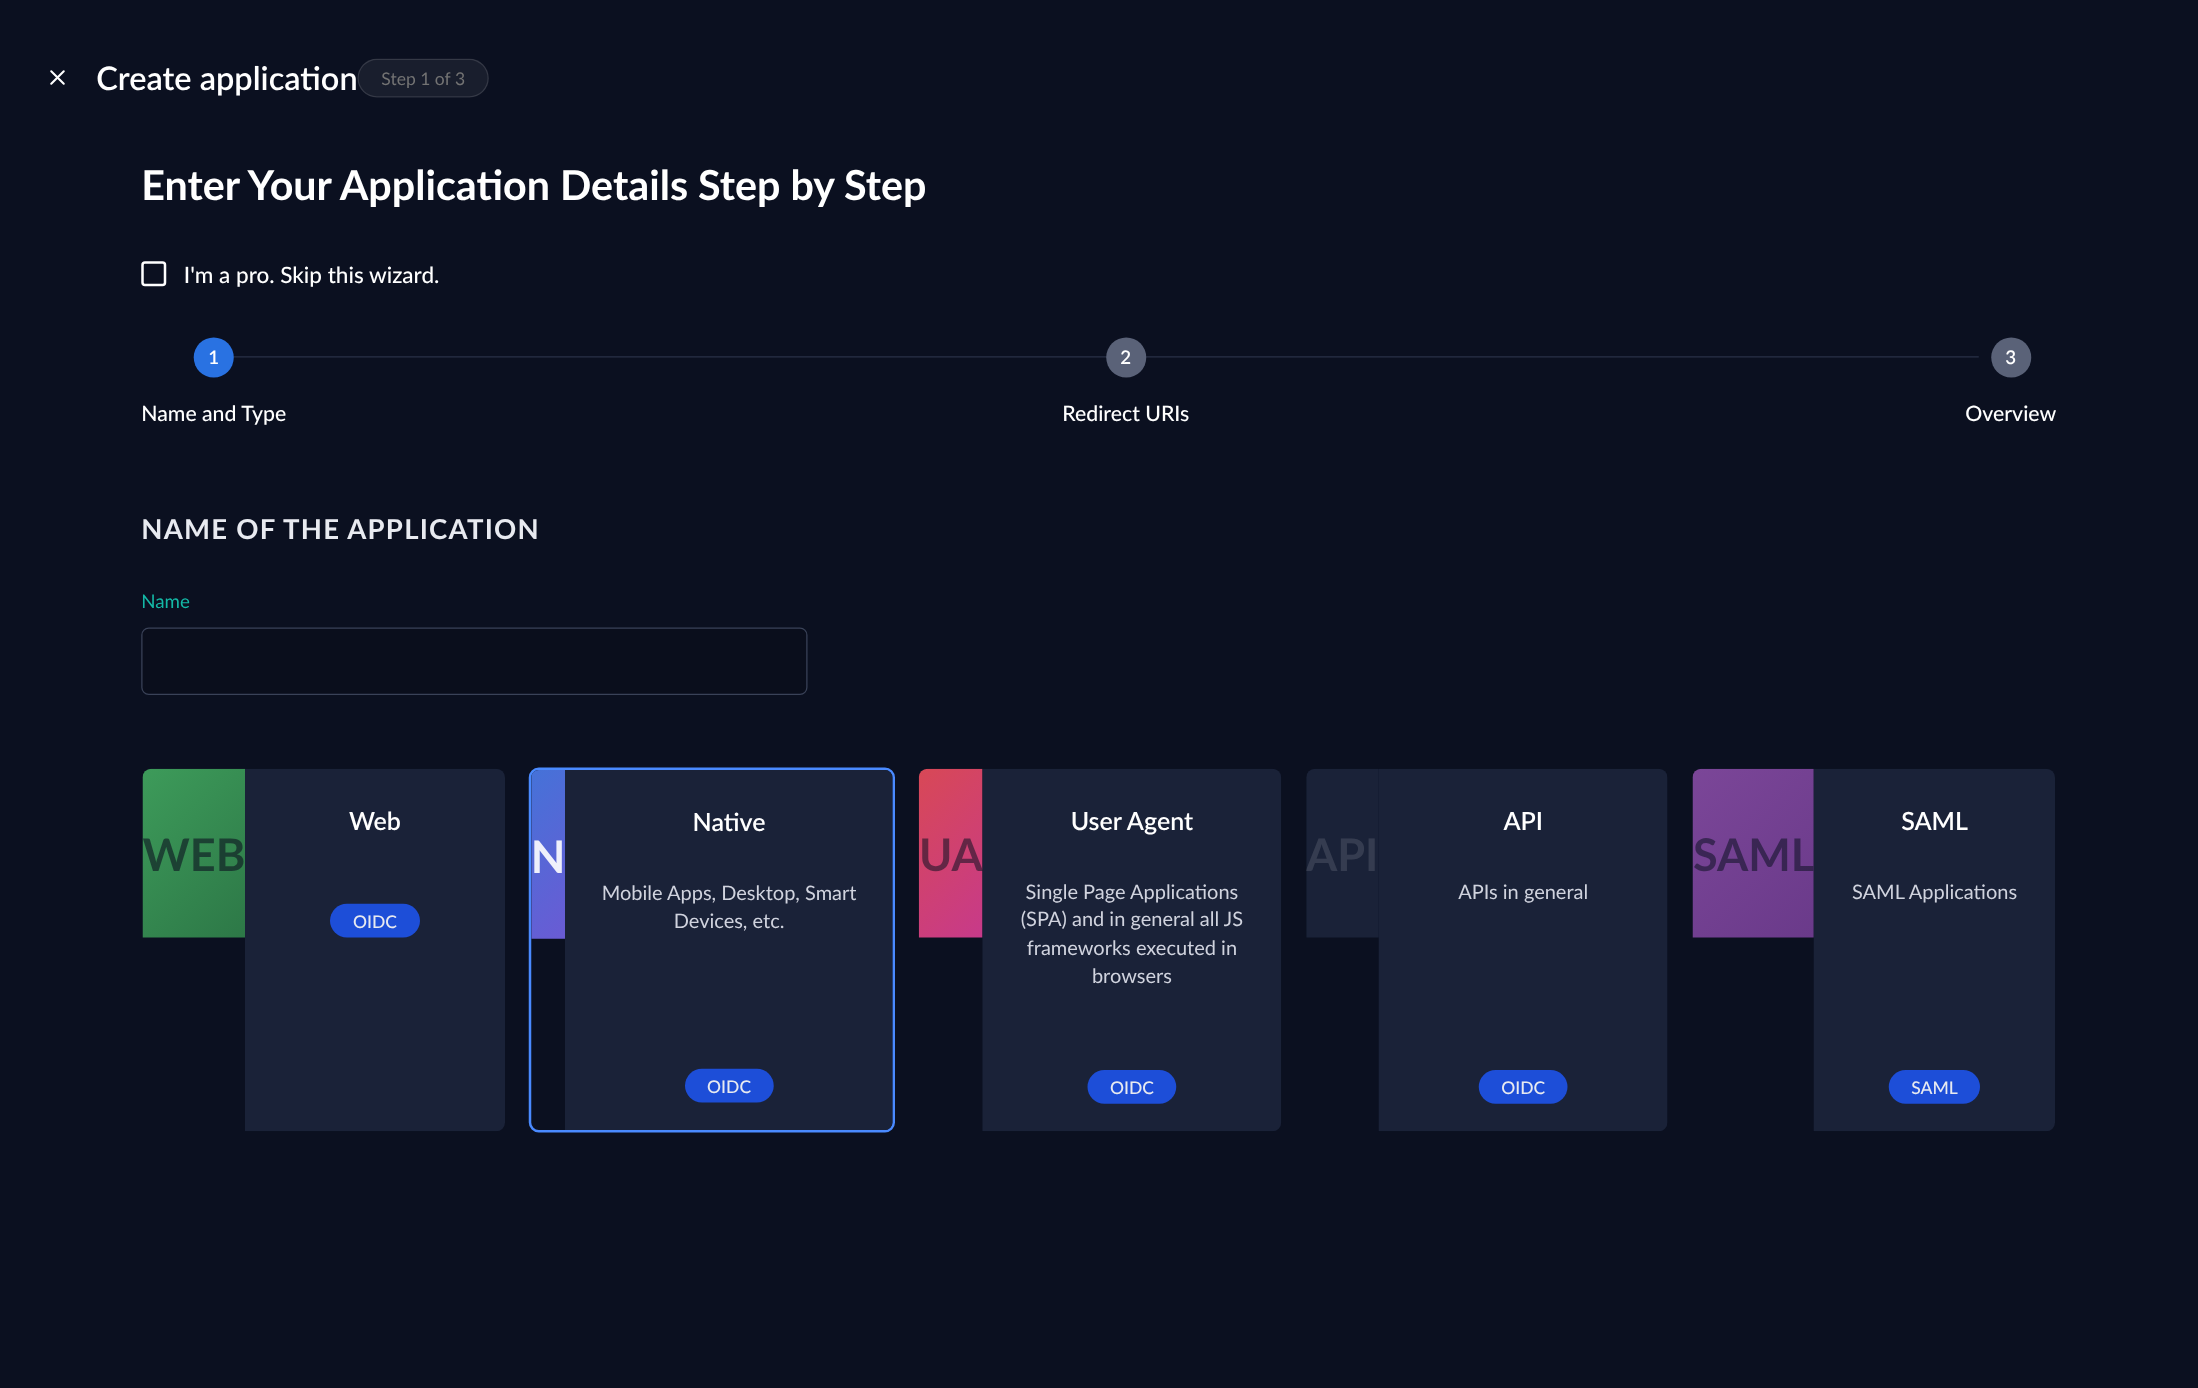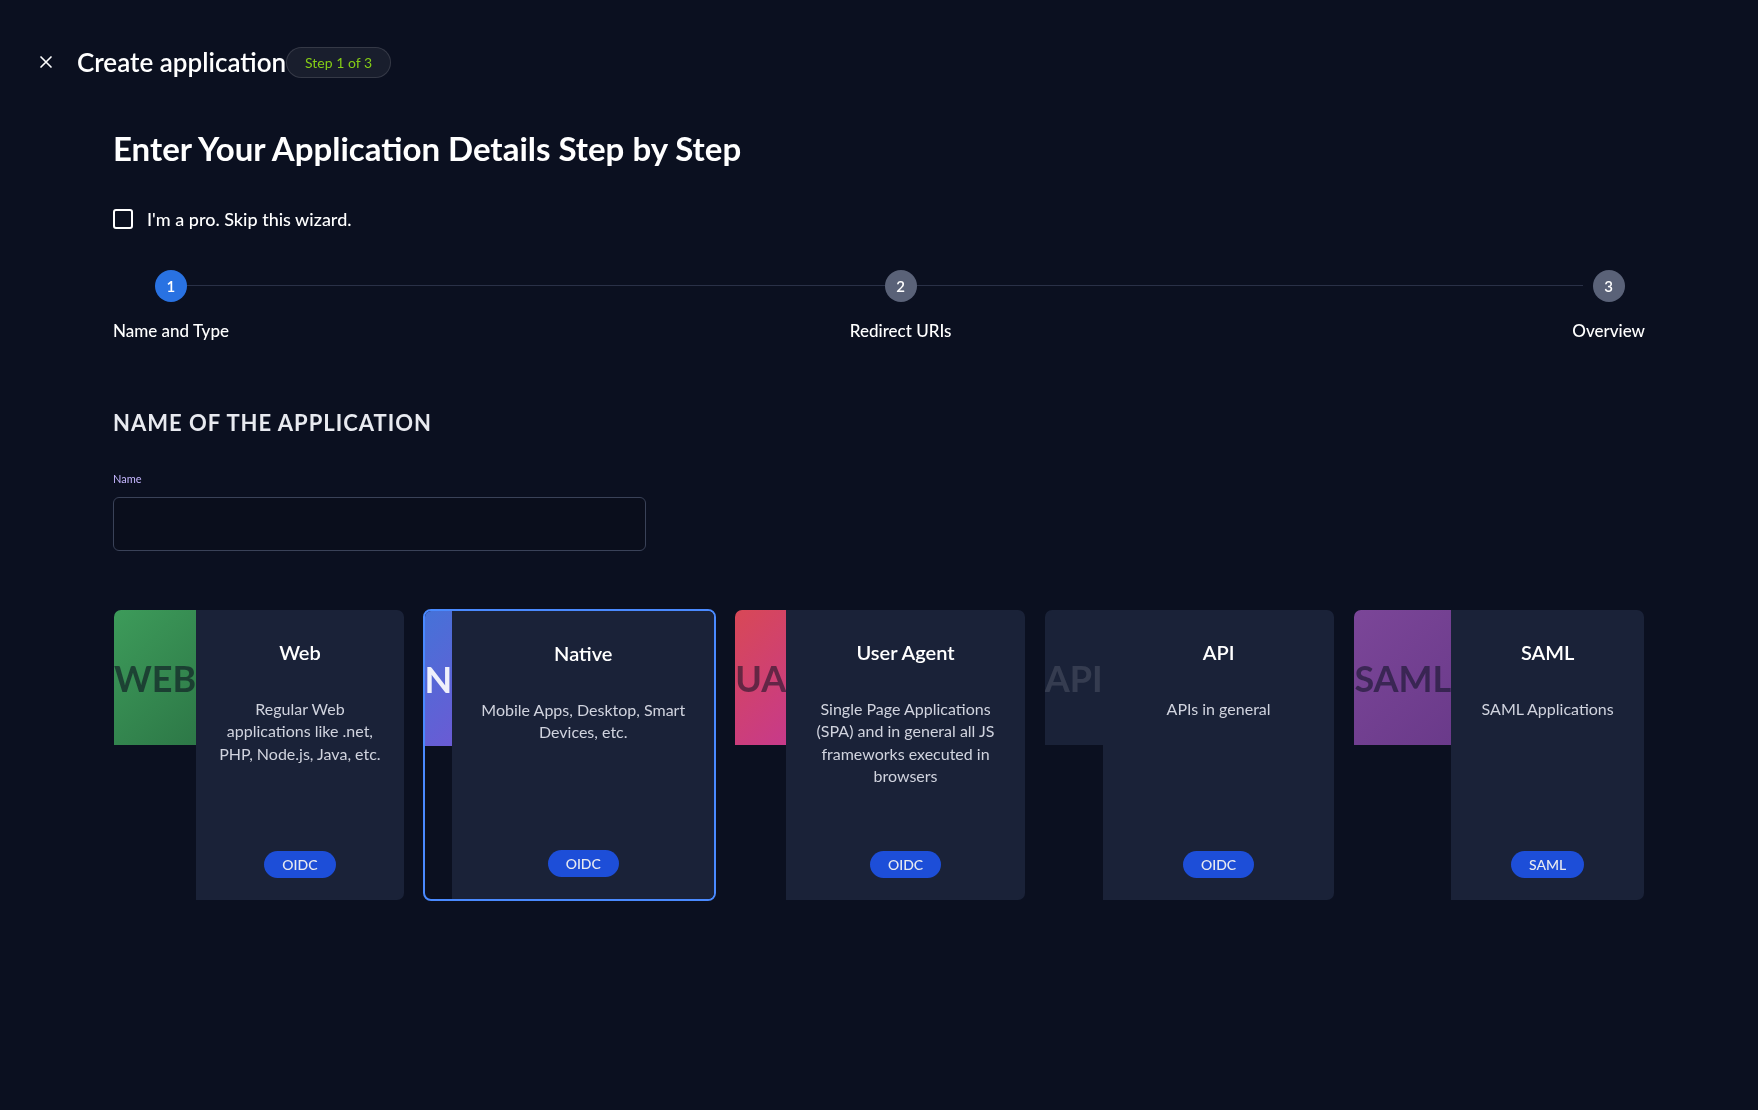--- a/index.html
+++ b/index.html
@@ -46,21 +46,21 @@
       font-weight: 600;
       margin-left: 19px;
     }
     
     .step-badge {
       background-color: rgba(255,255,255,0.06);
       border: 1px solid rgba(255,255,255,0.12);
       border-radius: 20px;
       padding: 6px 18px;
       font-size: 14px;
-      color: #84cc16;
+      color: #737373;
     }
     
     .content {
       padding: 50px 113px 0 113px;
     }
     
     .subtitle {
       font-size: 33px;
       font-weight: 700;
       margin-bottom: 40px;
@@ -143,22 +143,22 @@
     
     .section-title {
       font-size: 22px;
       font-weight: 700;
       letter-spacing: 1px;
       margin-bottom: 36px;
       color: #e8eaf0;
     }
     
     .field-label {
-      font-size: 11px;
-      color: #c4b5fd;
+      font-size: 15px;
+      color: #14b8a6;
       margin-bottom: 12px;
       display: block;
     }
     
     .text-input {
       width: 533px;
       height: 54px;
       background-color: #0a0e1c;
       border: 1px solid #3a4258;
       border-radius: 6px;
@@ -305,21 +305,20 @@
   </div>
 
   <div class="type-section">
 
     <div class="type-cards">
 
       <div class="card">
         <div class="card-header web">WEB</div>
         <div class="card-body">
           <div class="card-title">Web</div>
-          <div class="card-desc">Regular Web applications like .net, PHP, Node.js, Java, etc.</div>
           <div class="card-tag">OIDC</div>
         </div>
       </div>
 
       <div class="card selected">
         <div class="card-header native">N</div>
         <div class="card-body">
           <div class="card-title">Native</div>
           <div class="card-desc">Mobile Apps, Desktop, Smart Devices, etc.</div>
           <div class="card-tag">OIDC</div>

